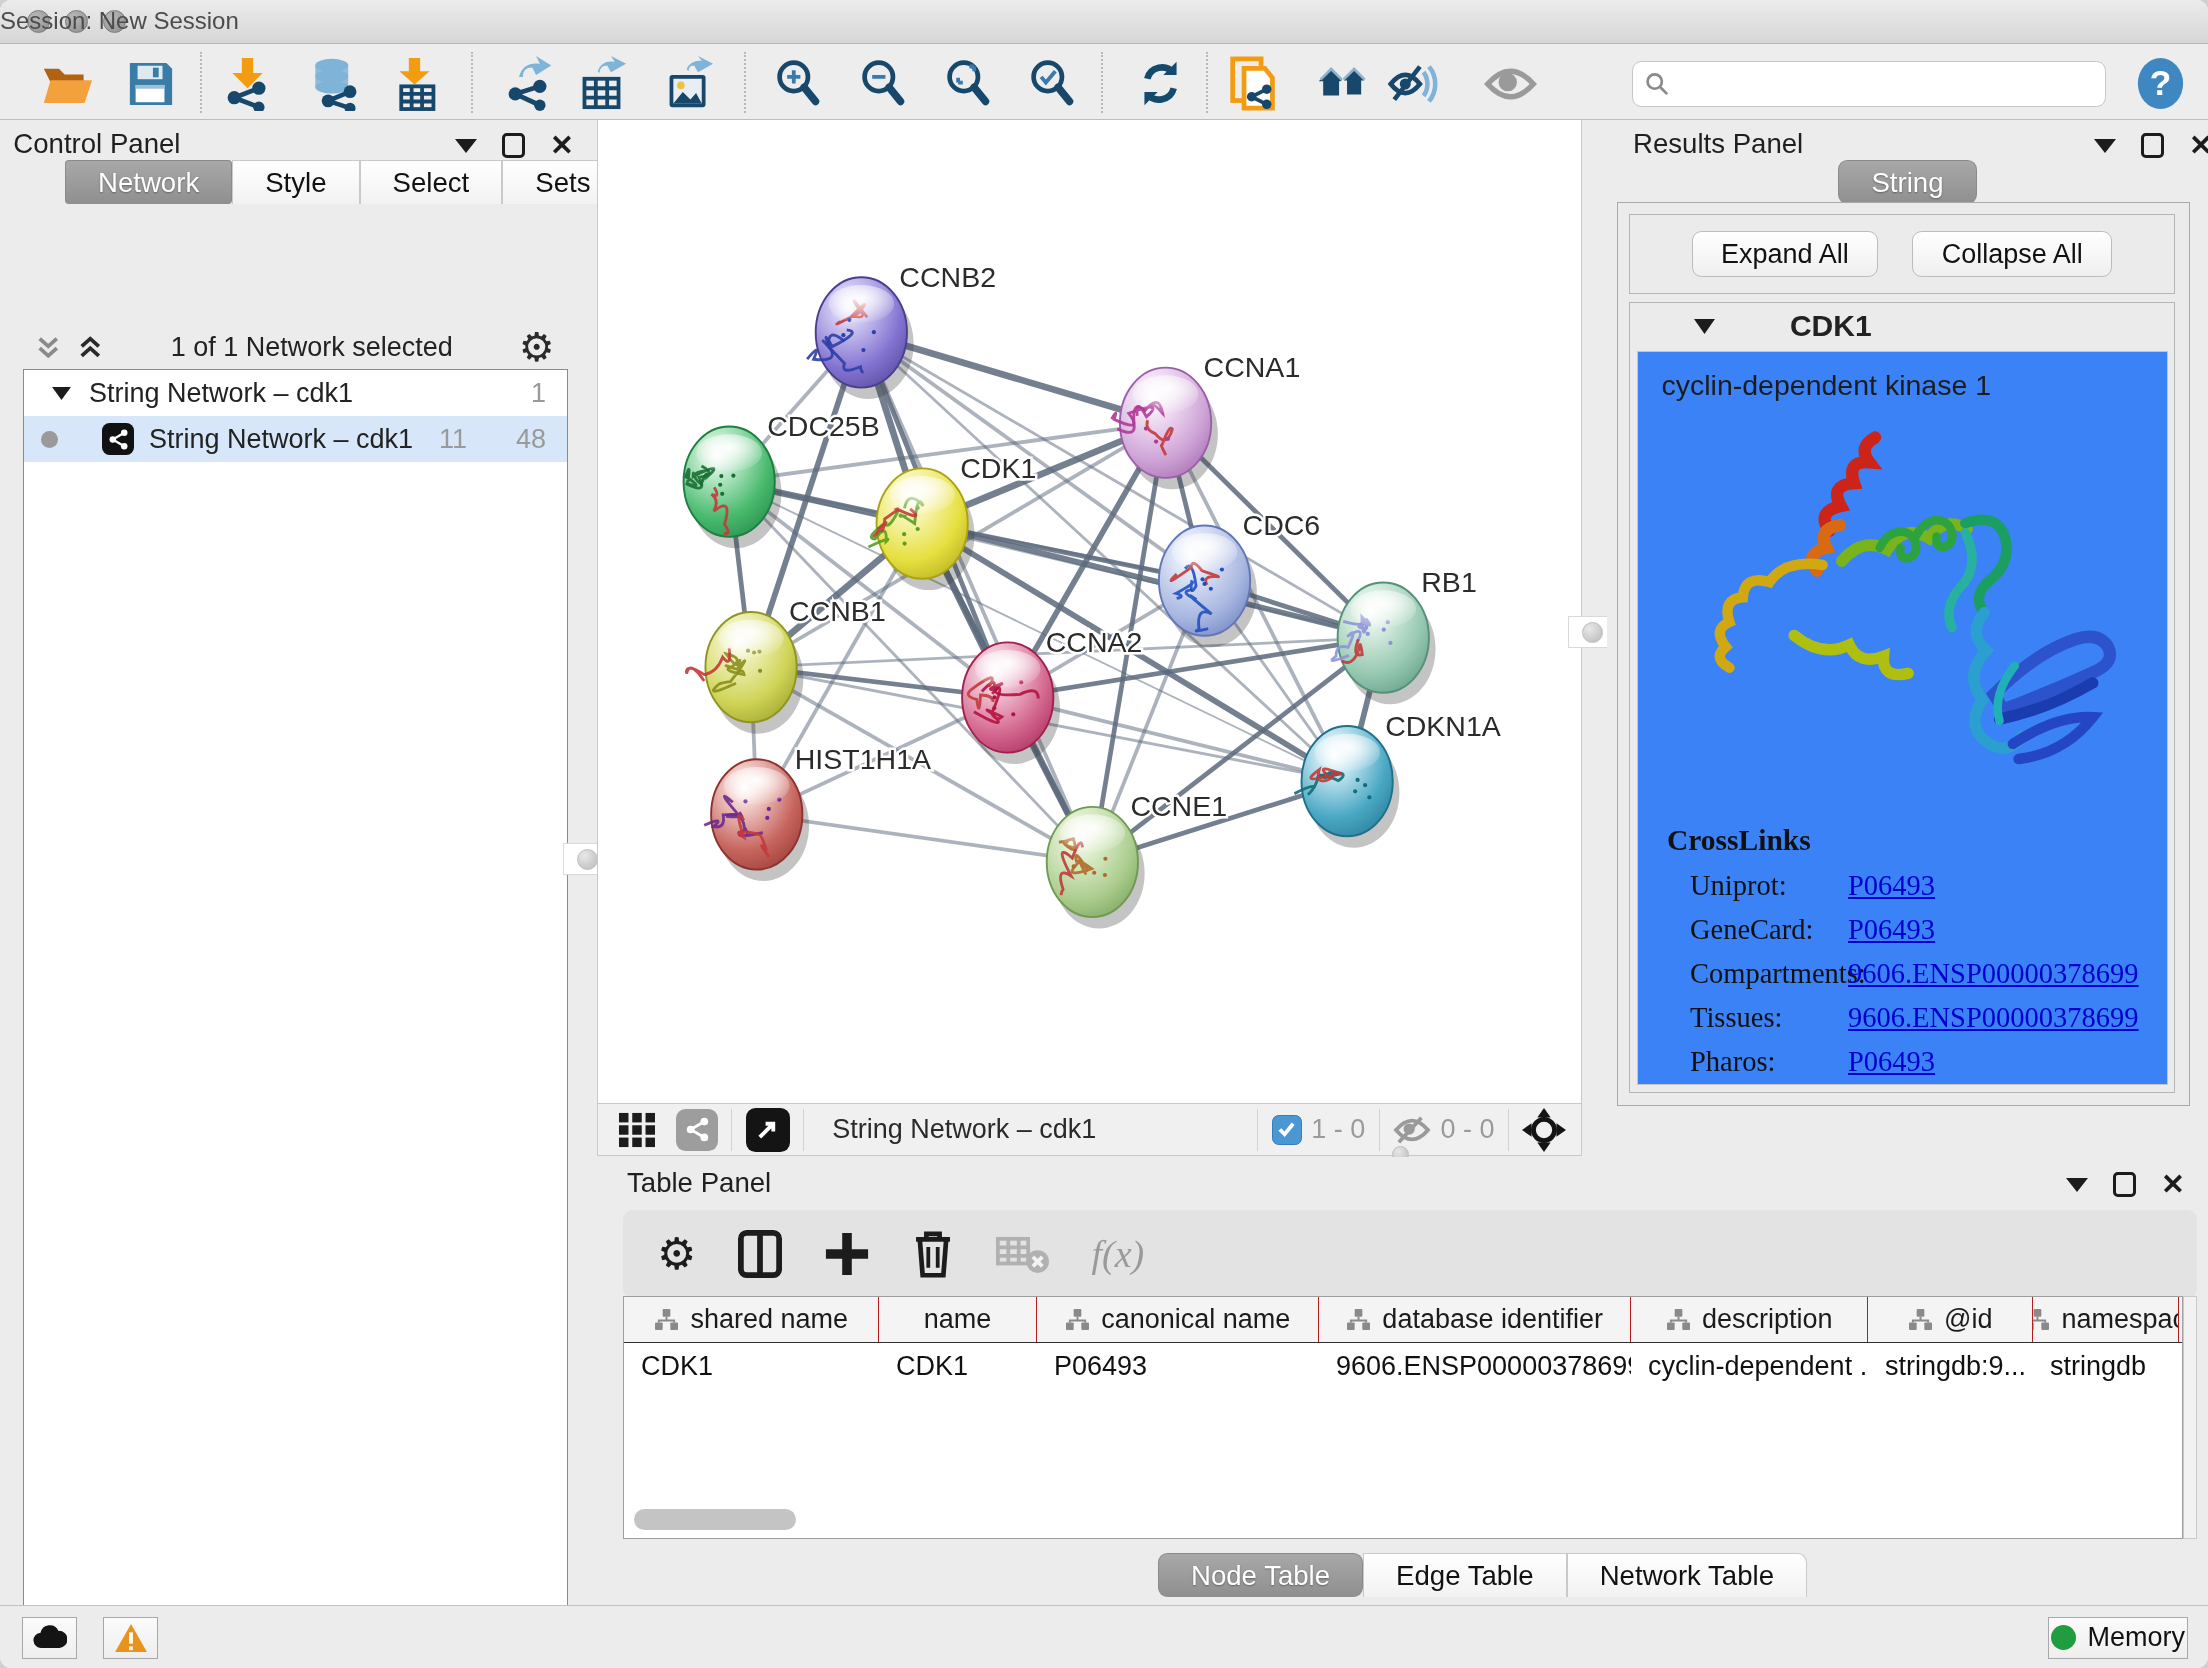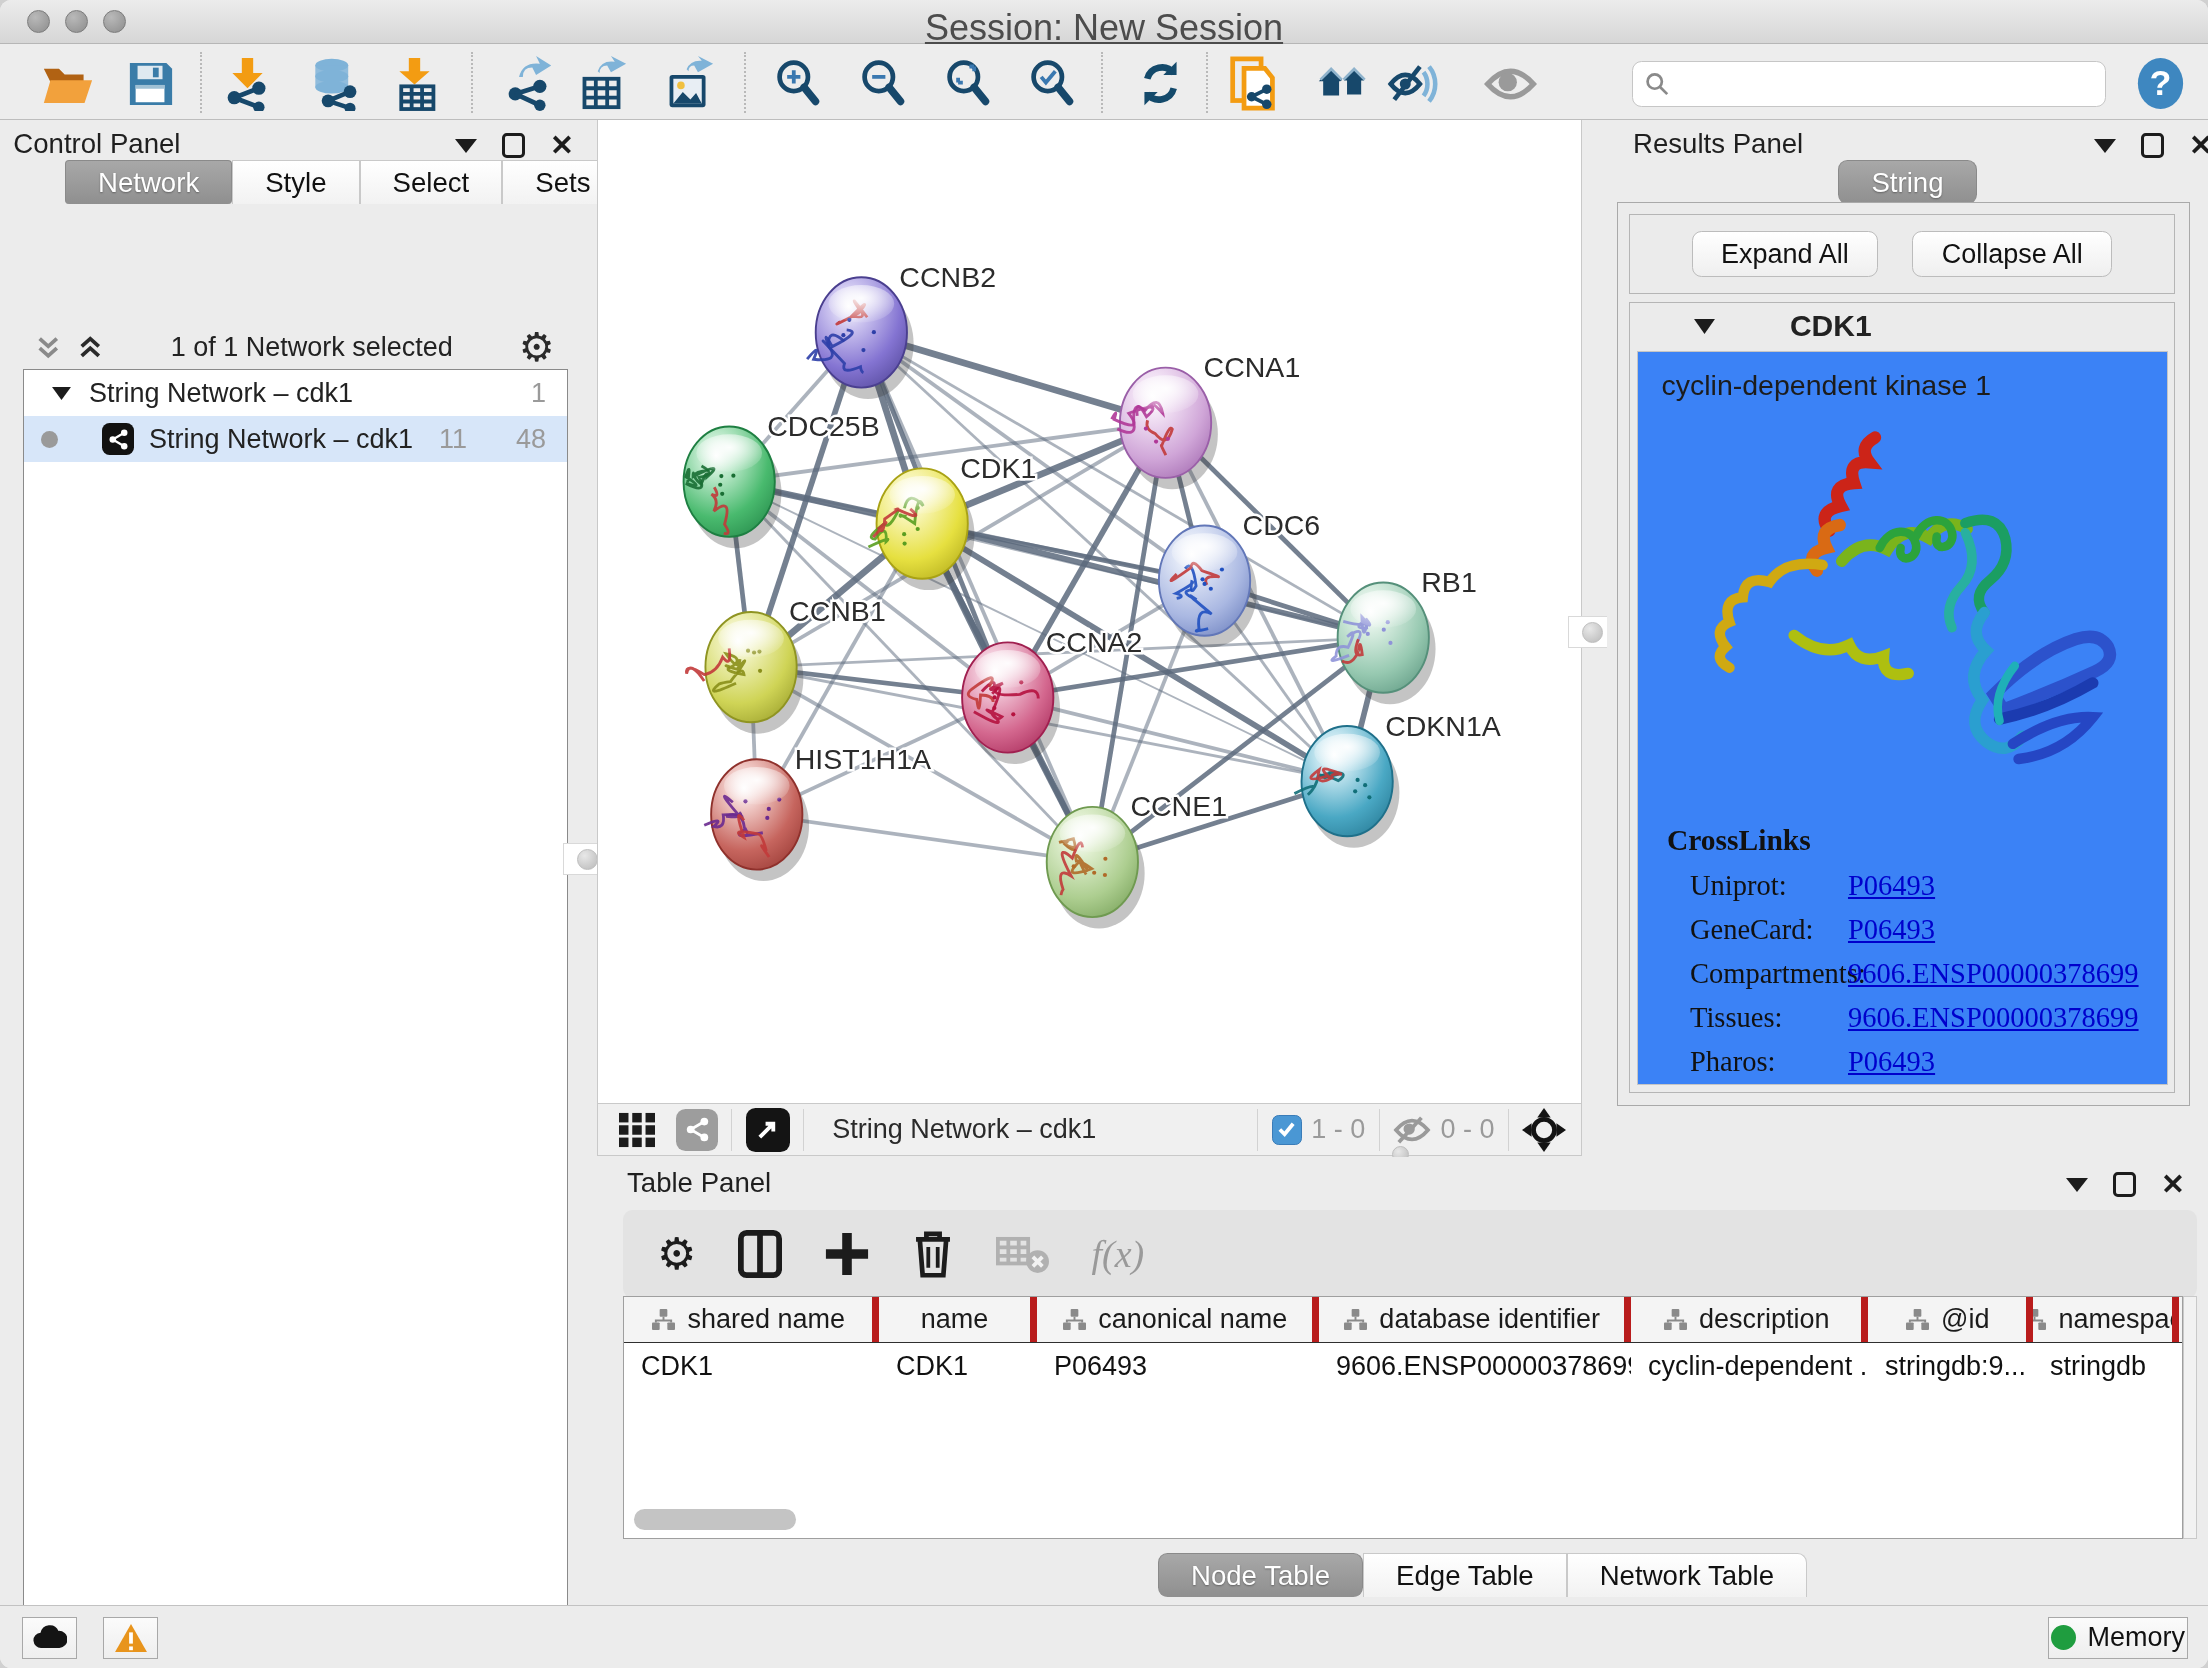--- a/index.html
+++ b/index.html
@@ -10,22 +10,22 @@
     background:#ececec; overflow:hidden;
     border-radius:11.4px;
   }
   .abs { position:absolute; }
 
   
   #titlebar { left:0; top:0; width:2208px; height:44px;
     background:linear-gradient(#ececec,#d6d6d6); border-bottom:1px solid #b6b6b6; }
   .tl { position:absolute; top:9.5px; width:23px; height:23px; border-radius:50%;
     background:radial-gradient(circle at 35% 30%, #b9b9b9, #8d8d8d); border:1px solid #7c7c7c; }
-  #win-title { position:absolute; top:6.7px; width:100%; text-align:center;
-    font-size:36px; color:#4c4c4c;text-decoration:underline; }
+  #win-title { position:absolute; top:6.7px; width:100%; text-align:left;
+    font-size:24px; color:#4c4c4c; }
 
   
   #toolbar { left:0; top:44px; width:2208px; height:76px; background:#ededed;
     border-bottom:1px solid #bdbdbd; }
   .tbi { position:absolute; top:13.3px; width:53px; height:53px; display:flex;
     align-items:center; justify-content:center; cursor:default; }
   .tbsep { position:absolute; top:7.6px; height:61px; width:0;
     border-left:2.9px dotted #b9b9b9; }
   #search-wrap { position:absolute; left:1632px; top:17px; width:474px; height:46px;
     background:#fff; border:1.9px solid #c6c6c6; border-radius:9.5px;
@@ -104,21 +104,21 @@
 
   
   #table-panel { left:597px; top:1157px; width:1611px; height:449px; background:#ececec; }
   #tp-toolbar { position:absolute; left:26px; top:53px; width:1574px; height:88px;
     background:#e3e3e3; border-radius:9.5px; display:flex; align-items:center; gap:42px; padding-left:34px; }
   #tp-table { position:absolute; left:26px; top:139px; width:1574px; height:449px; }
   #tbl { position:absolute; left:0; top:0; width:1560px; height:243px; background:#fff;
     border:1.9px solid #9f9f9f; overflow:hidden; }
   .thead { display:flex; height:46px; background:#f4f4f4; border-bottom:1.9px solid #2f2f2f; }
   .th { display:flex; align-items:center; justify-content:center; gap:11.4px; font-size:27px;
-    color:#1b1b1b; border-right:7px solid #b91c1c; overflow:hidden; white-space:nowrap; }
+    color:#1b1b1b; border-right:1px solid #b91c1c; overflow:hidden; white-space:nowrap; }
   .trow { display:flex; height:46px; }
   .td { font-size:27px; color:#111; padding-left:17px; display:flex; align-items:center;
     overflow:hidden; white-space:nowrap; }
   #hscroll { position:absolute; left:11.4px; top:213px; width:162px; height:21px;
     background:#c4c4c4; border-radius:10.5px; }
   #tp-tabs { position:absolute; left:561px; top:396px; display:flex; }
   .treeicon { flex:0 0 auto; }
 
   
   #statusbar { left:0; top:1605px; width:2208px; height:63px; background:#ececec;

